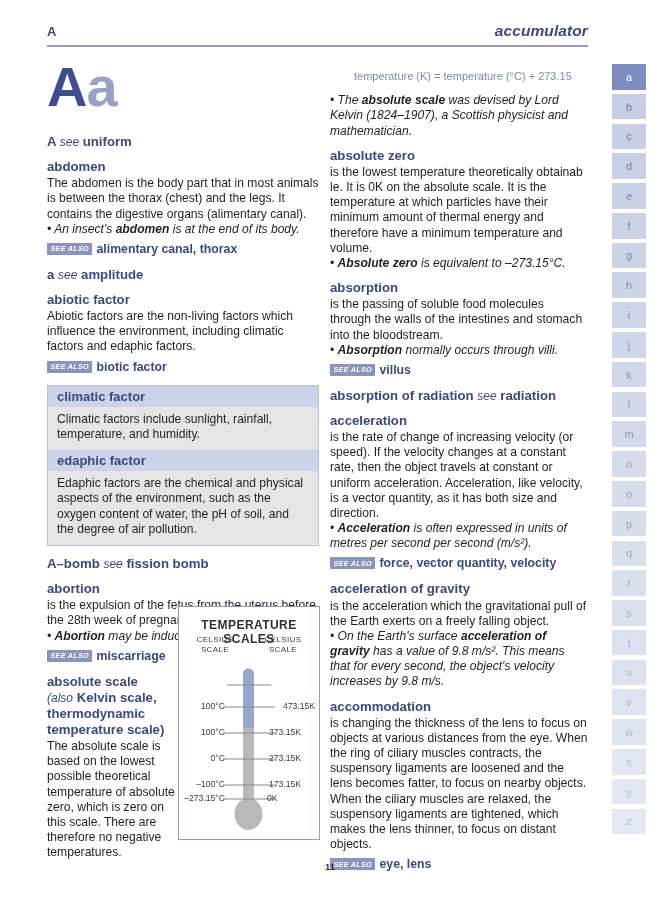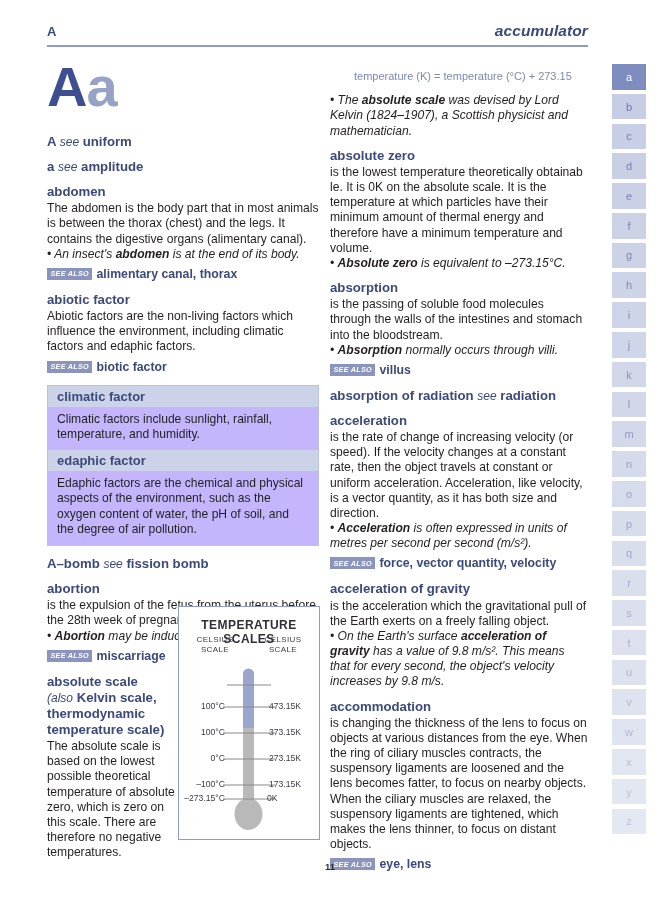--- a/index.html
+++ b/index.html
@@ -137,21 +137,21 @@
   .seealso-targets {
     font-size: 12.3px;
     font-weight: 700;
     color: #3b4a7a;
     margin-left: 4px;
   }
 
   
   .subbox {
     border: 1px solid #b9c2dc;
-    background: #c4b5fd;
+    background: #e5e5e5;
     margin: 8px 0 10px 0;
     padding: 0;
   }
   .sub-entry { }
   .sub-head {
     background: #ccd3e8;
     color: #3b4a7a;
     font-size: 13px;
     font-weight: 700;
     padding: 3px 0 3px 9px;
@@ -257,28 +257,28 @@
 
   <div class="col col-left">
 
     <div class="letterhead"><span class="cap">A</span><span class="low">a</span></div>
 
     <div class="entry">
       <div class="headword"><span>A</span> <span class="see">see</span> <span>uniform</span></div>
     </div>
 
     <div class="entry">
-      <div class="headword"><span>a</span> <span class="see">see</span> <span>amplitude</span></div>
-    </div>
-
-    <div class="entry">
       <div class="headword">abdomen</div>
       <div class="def">The abdomen is the body part that in most animals is between the thorax (chest) and the legs. It contains the digestive organs (alimentary canal).</div>
       <div class="example"><span>• </span><span>An insect's </span><b>abdomen</b><span> is at the end of its body.</span></div>
       <div class="seealso"><span class="seealso-badge">SEE ALSO</span><span class="seealso-targets">alimentary canal, thorax</span></div>
+    </div>
+
+    <div class="entry">
+      <div class="headword"><span>a</span> <span class="see">see</span> <span>amplitude</span></div>
     </div>
 
     <div class="entry">
       <div class="headword">abiotic factor</div>
       <div class="def">Abiotic factors are the non-living factors which influence the environment, including climatic factors and edaphic factors.</div>
       <div class="seealso"><span class="seealso-badge">SEE ALSO</span><span class="seealso-targets">biotic factor</span></div>
     </div>
 
     <div class="subbox">
       <div class="sub-entry">
@@ -379,21 +379,21 @@
 
       <line x1="44" y1="100" x2="96" y2="100" stroke="#8a8a8a" stroke-width="1.2"></line>
       <line x1="44" y1="126" x2="96" y2="126" stroke="#8a8a8a" stroke-width="1.2"></line>
       <line x1="44" y1="152" x2="96" y2="152" stroke="#8a8a8a" stroke-width="1.2"></line>
       <line x1="44" y1="178" x2="96" y2="178" stroke="#8a8a8a" stroke-width="1.2"></line>
       <line x1="44" y1="192" x2="96" y2="192" stroke="#8a8a8a" stroke-width="1.2"></line>
     </svg>
 
     <div style="position:absolute;left:0;top:0;width:140px;height:232px;">
       <div style="position:absolute;left:4px;top:94px;width:42px;text-align:right;font-size:8.6px;color:#3a3a42;">100°C</div>
-      <div style="position:absolute;right:4px;top:94px;width:46px;text-align:left;font-size:8.6px;color:#3a3a42;margin-left:44px;">473.15K</div>
+      <div style="position:absolute;right:4px;top:94px;width:46px;text-align:right;font-size:8.6px;color:#3a3a42;margin-left:44px;">473.15K</div>
 
       <div style="position:absolute;left:4px;top:120px;width:42px;text-align:right;font-size:8.6px;color:#3a3a42;">100°C</div>
       <div style="position:absolute;right:4px;top:120px;width:46px;text-align:left;font-size:8.6px;color:#3a3a42;">373.15K</div>
 
       <div style="position:absolute;left:4px;top:146px;width:42px;text-align:right;font-size:8.6px;color:#3a3a42;">0°C</div>
       <div style="position:absolute;right:4px;top:146px;width:46px;text-align:left;font-size:8.6px;color:#3a3a42;">273.15K</div>
 
       <div style="position:absolute;left:2px;top:172px;width:44px;text-align:right;font-size:8.6px;color:#3a3a42;">–100°C</div>
       <div style="position:absolute;right:4px;top:172px;width:46px;text-align:left;font-size:8.6px;color:#3a3a42;">173.15K</div>
 

